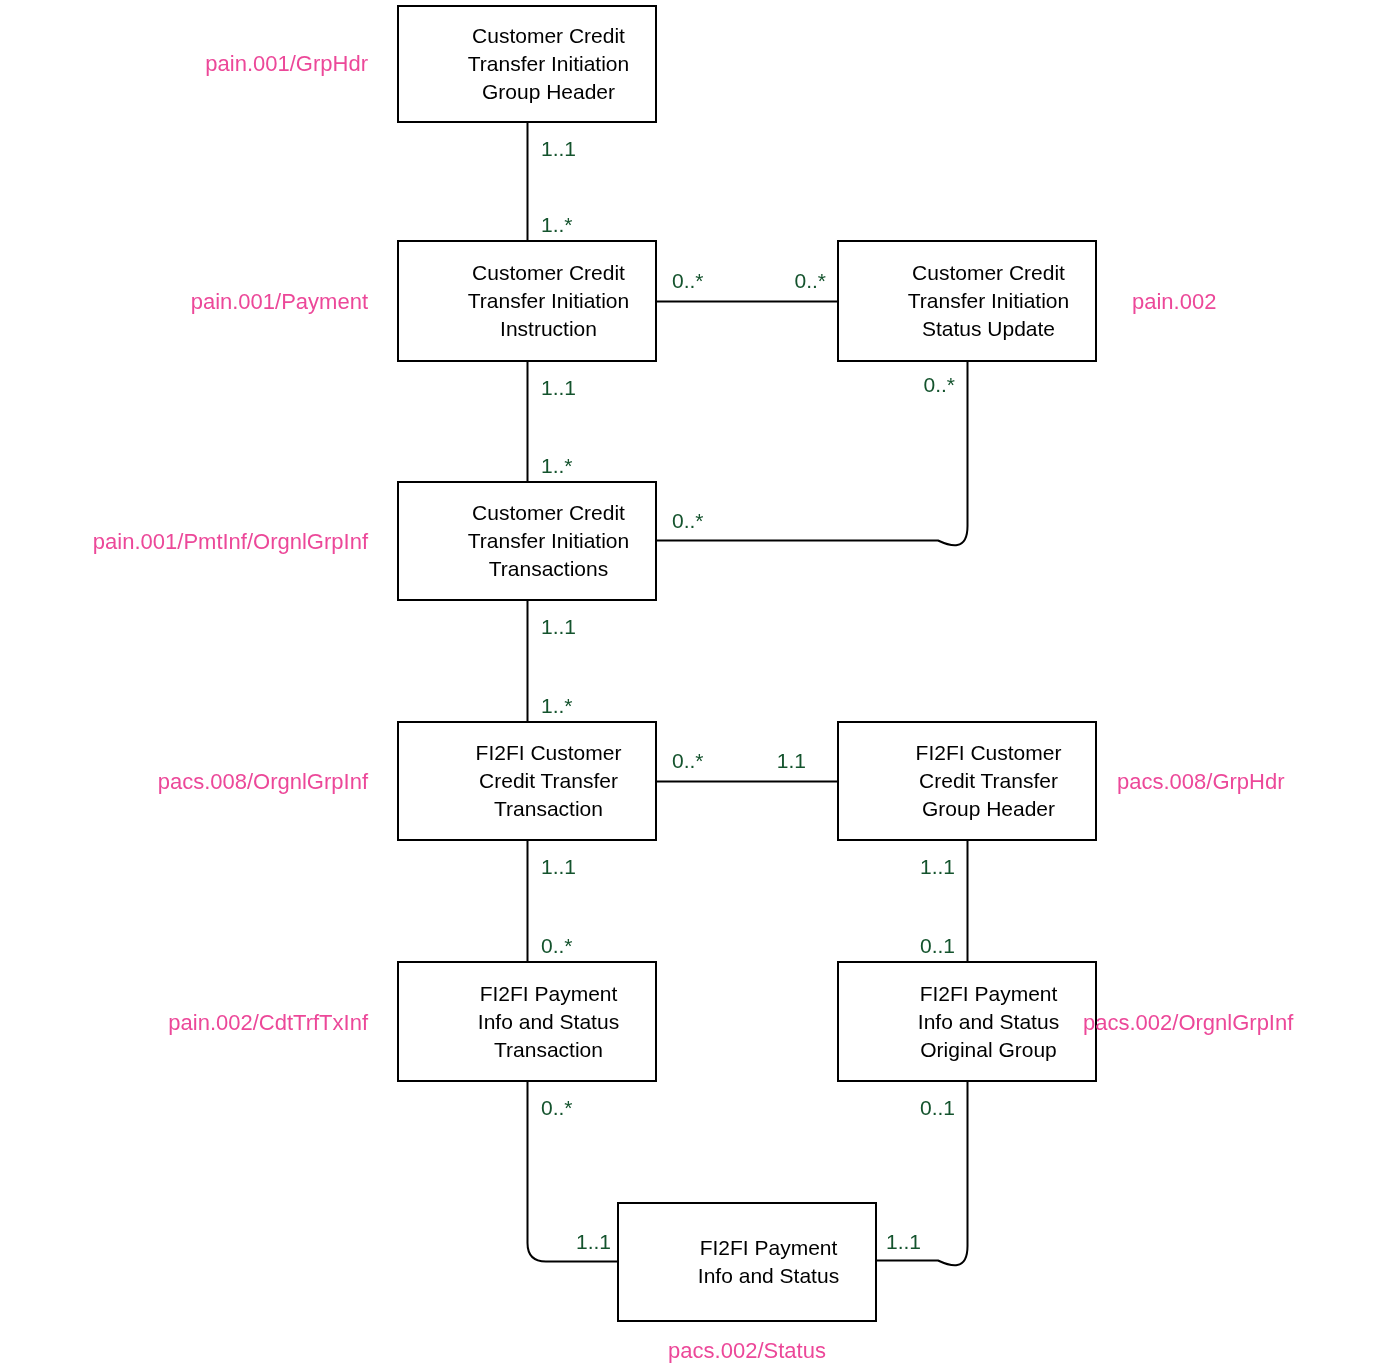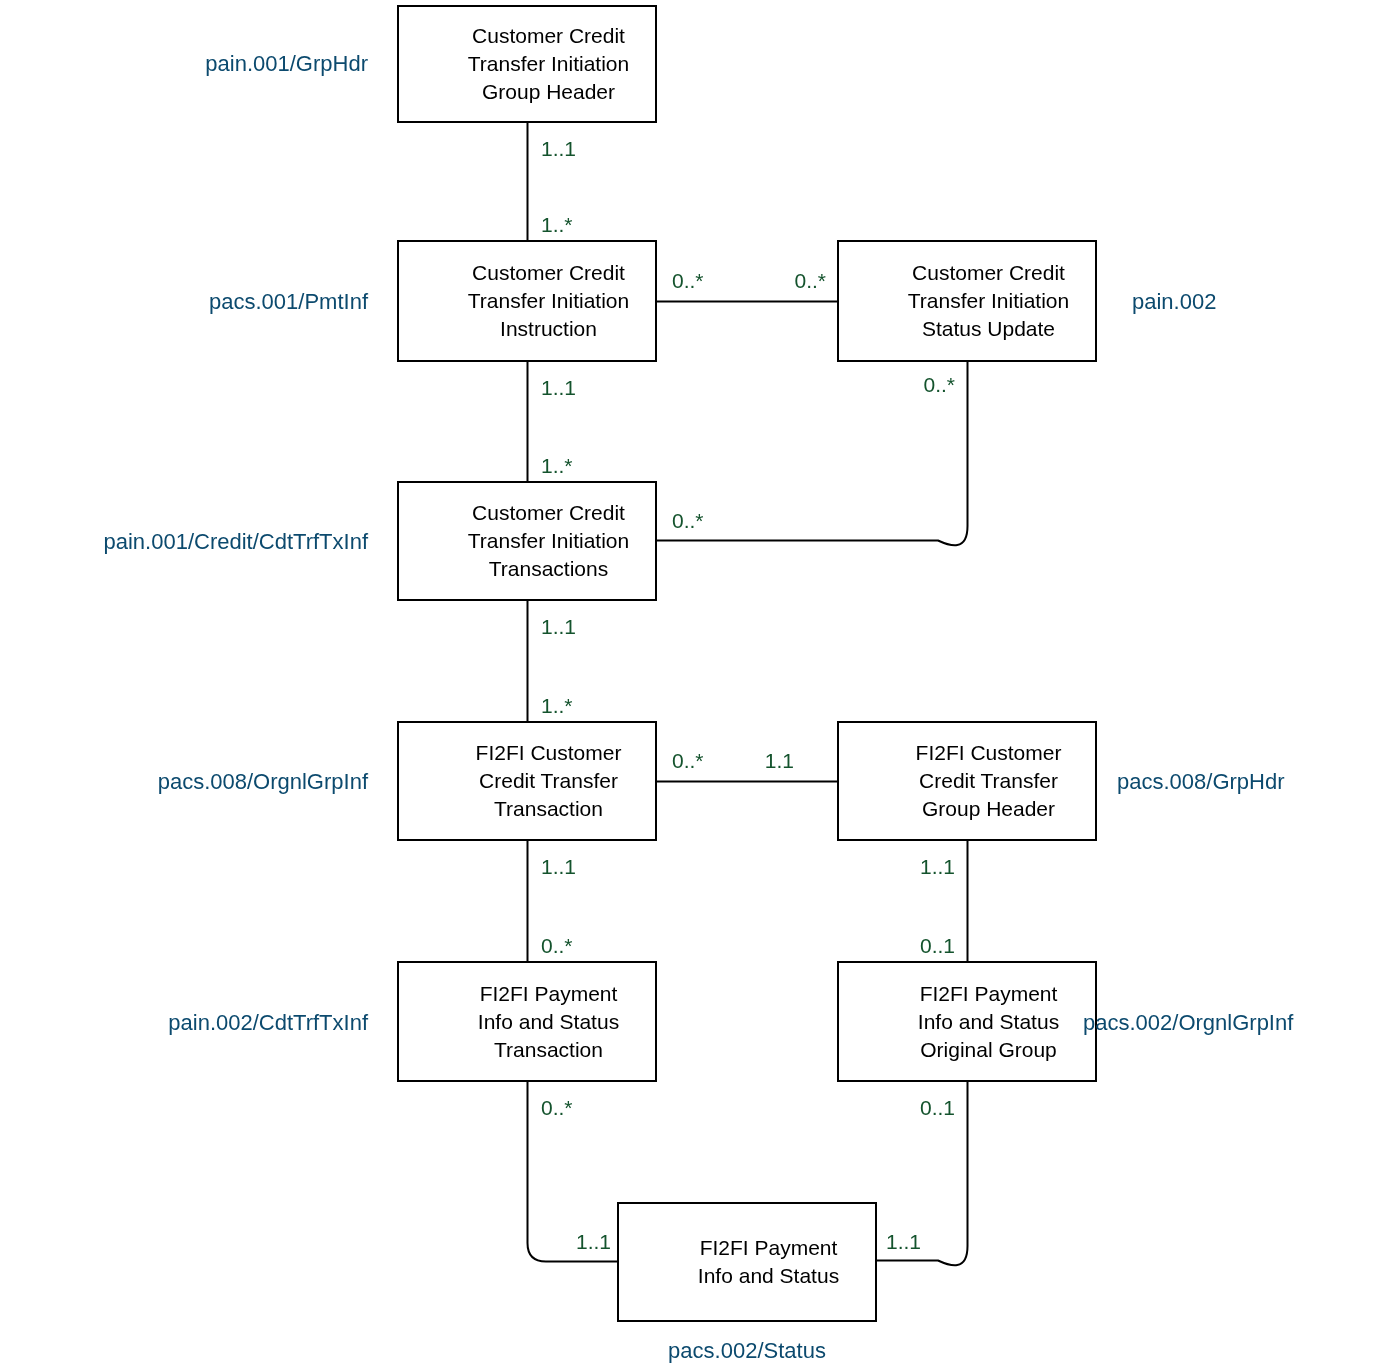--- a/index.html
+++ b/index.html
@@ -36,21 +36,21 @@
     font-size: 21px;
     line-height: 28px;
     color: #000000;
     text-align: center;
     white-space: pre-line;
   }
   .side-label {
     position: absolute;
     font-size: 22px;
     line-height: 26px;
-    color: #0c4a6e;
+    color: #ec4899;
     white-space: nowrap;
   }
   .side-label.right-align { text-align: right; }
   .side-label.center-align { text-align: center; }
   .card {
     position: absolute;
     font-size: 21px;
     line-height: 23px;
     color: #14532d;
     white-space: nowrap;
@@ -115,41 +115,41 @@
     <div class="node-title">FI2FI Payment
 Info and Status
 Original Group</div>
   </div>
   <div class="node" style="left:617px;top:1202px">
     <div class="node-title">FI2FI Payment
 Info and Status</div>
   </div>
 
   <div class="side-label right-align" style="right:1008px;top:51px">pain.001/GrpHdr</div>
-  <div class="side-label right-align" style="right:1008px;top:289px">pacs.001/PmtInf</div>
+  <div class="side-label right-align" style="right:1008px;top:289px">pain.001/Payment</div>
   <div class="side-label" style="left:1132px;top:289px">pain.002</div>
-  <div class="side-label right-align" style="right:1008px;top:529px">pain.001/Credit/CdtTrfTxInf</div>
+  <div class="side-label right-align" style="right:1008px;top:529px">pain.001/PmtInf/OrgnlGrpInf</div>
   <div class="side-label right-align" style="right:1008px;top:769px">pacs.008/OrgnlGrpInf</div>
   <div class="side-label" style="left:1117px;top:769px">pacs.008/GrpHdr</div>
   <div class="side-label right-align" style="right:1008px;top:1010px">pain.002/CdtTrfTxInf</div>
   <div class="side-label" style="left:1083px;top:1010px">pacs.002/OrgnlGrpInf</div>
   <div class="side-label center-align" style="left:617px;top:1338px;width:260px">pacs.002/Status</div>
 
   <span class="card" style="left:541px;top:137px">1..1</span>
   <span class="card" style="left:541px;top:213px">1..*</span>
   <span class="card" style="left:672px;top:269px">0..*</span>
   <span class="card" style="right:550px;top:269px">0..*</span>
   <span class="card" style="left:541px;top:376px">1..1</span>
   <span class="card" style="left:541px;top:454px">1..*</span>
   <span class="card" style="right:421px;top:373px">0..*</span>
   <span class="card" style="left:672px;top:509px">0..*</span>
   <span class="card" style="left:541px;top:615px">1..1</span>
   <span class="card" style="left:541px;top:694px">1..*</span>
   <span class="card" style="left:672px;top:749px">0..*</span>
-  <span class="card" style="right:582px;top:749px">1.1</span>
+  <span class="card" style="right:570px;top:749px">1.1</span>
   <span class="card" style="left:541px;top:855px">1..1</span>
   <span class="card" style="left:541px;top:934px">0..*</span>
   <span class="card" style="right:421px;top:855px">1..1</span>
   <span class="card" style="right:421px;top:934px">0..1</span>
   <span class="card" style="left:541px;top:1096px">0..*</span>
   <span class="card" style="right:421px;top:1096px">0..1</span>
   <span class="card" style="left:576px;top:1230px">1..1</span>
   <span class="card" style="left:886px;top:1230px">1..1</span>
 
 </div>

